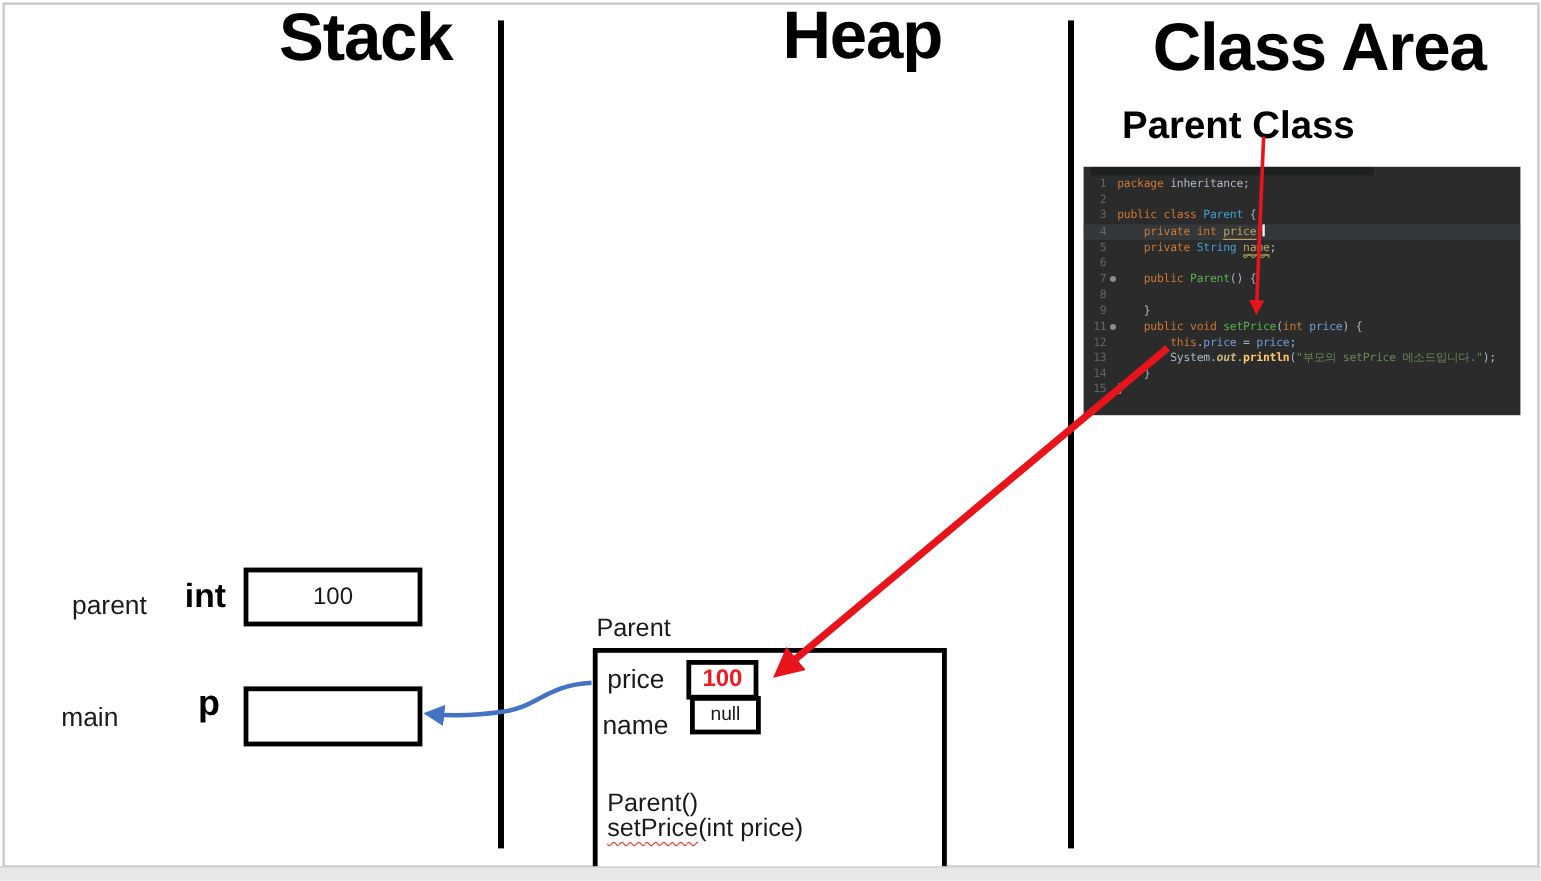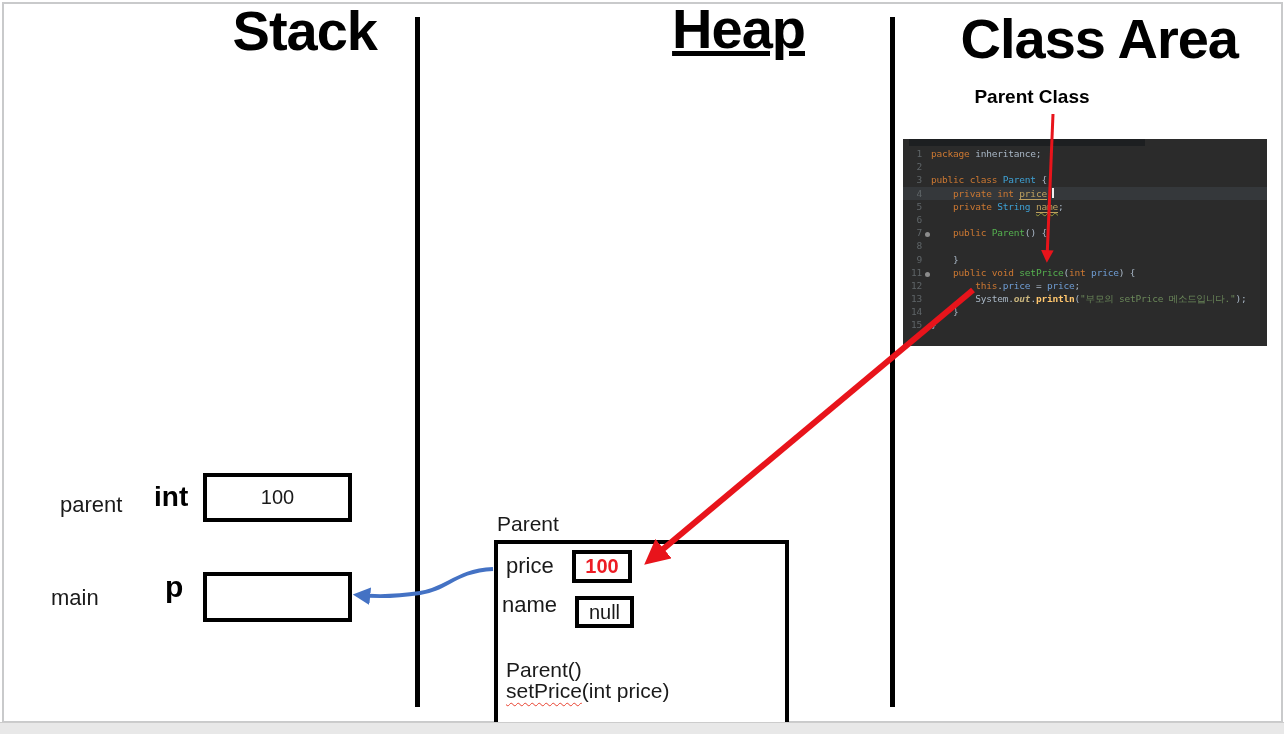--- a/index.html
+++ b/index.html
@@ -7,21 +7,21 @@
     width:1284px;height:734px;position:relative;overflow:hidden;
     background:#ffffff;
     font-family:"Liberation Sans", sans-serif;
     color:#1a1a1a;
   }
   .frame{position:absolute;left:2px;top:2px;width:1277px;height:717px;border:2px solid #c9cacb;pointer-events:none;}
   .bottom-strip{position:absolute;left:0;top:722px;width:1284px;height:12px;background:#e8e8e8;border-top:1px solid #cccccc;}
 
   .col-title{position:absolute;width:300px;text-align:right;font-size:56px;font-weight:700;letter-spacing:-1px;line-height:1.05;color:#000;}
   .t-stack{left:77px;top:2px;}
-  .t-heap{left:505px;top:0px;text-decoration:underline;}
+  .t-heap{left:485px;top:0px;}
   .t-classarea{left:938px;top:10px;}
 
   .divider{position:absolute;width:5px;background:#000;}
   .d1{left:415px;top:17px;height:690px;}
   .d2{left:890px;top:17px;height:690px;}
 
   
   .slabel{position:absolute;font-size:22px;color:#1a1a1a;}
   .lbl-parent{left:60px;top:492px;}
   .lbl-main{left:51px;top:585px;}
@@ -33,29 +33,29 @@
   .box-p{left:203px;top:572px;width:141px;height:42px;}
 
   
   .heap-label{position:absolute;left:497px;top:512px;font-size:21px;color:#1a1a1a;}
   .heap-box{position:absolute;left:494px;top:540px;width:287px;height:179px;border:4px solid #000;background:#fff;}
   .hfield-label{position:absolute;font-size:22px;color:#1a1a1a;}
   .f-price{left:8px;top:9px;}
   .f-name{left:4px;top:48px;}
   .hval{position:absolute;border:4px solid #000;display:flex;align-items:center;justify-content:center;}
   .hv-price{left:74px;top:6px;width:52px;height:25px;font-size:20px;font-weight:700;}
-  .hv-name{left:77px;top:52px;width:51px;height:24px;font-size:20px;}
+  .hv-name{left:77px;top:36px;width:51px;height:24px;font-size:16px;}
   .red-val{color:#ed1c24;}
   .hmethod{position:absolute;font-size:21px;color:#1a1a1a;}
   .m1{left:8px;top:114px;}
   .m2{left:8px;top:135px;}
   .squig{text-decoration:underline wavy #e8412f 1px;text-underline-offset:4px;text-decoration-skip-ink:none;}
 
   
-  .pclabel{position:absolute;left:932px;top:86px;width:200px;text-align:center;font-size:19px;font-weight:700;color:#000;}
+  .pclabel{position:absolute;left:932px;top:86px;width:200px;text-align:center;font-size:32px;font-weight:700;color:#000;}
   .editor{position:absolute;left:903px;top:127px;width:364px;height:207px;background:#2b2b2b;overflow:hidden;
           font-family:"DejaVu Sans Mono", monospace;font-size:9.5px;letter-spacing:-0.2px;margin-top:12px;}
   .ed-tab{position:absolute;left:6px;top:0;width:236px;height:7px;background:#1d1f21;}
   .ed-lines{position:absolute;left:0;top:8px;width:100%;}
   .cl{height:13.2px;line-height:13.2px;white-space:pre;}
   .cl.active{background:#35383b;}
   .gut{display:inline-block;width:15px;margin-left:4px;text-align:right;color:#5f6568;}
   .gmark{display:inline-block;width:9px;vertical-align:middle;}
   .gmark.on::before{content:"";display:inline-block;width:5px;height:5px;border-radius:50%;background:#8c8c8c;margin-left:3px;}
   .caret{display:inline-block;width:1.5px;height:10px;background:#f0f0f0;vertical-align:-1px;}

